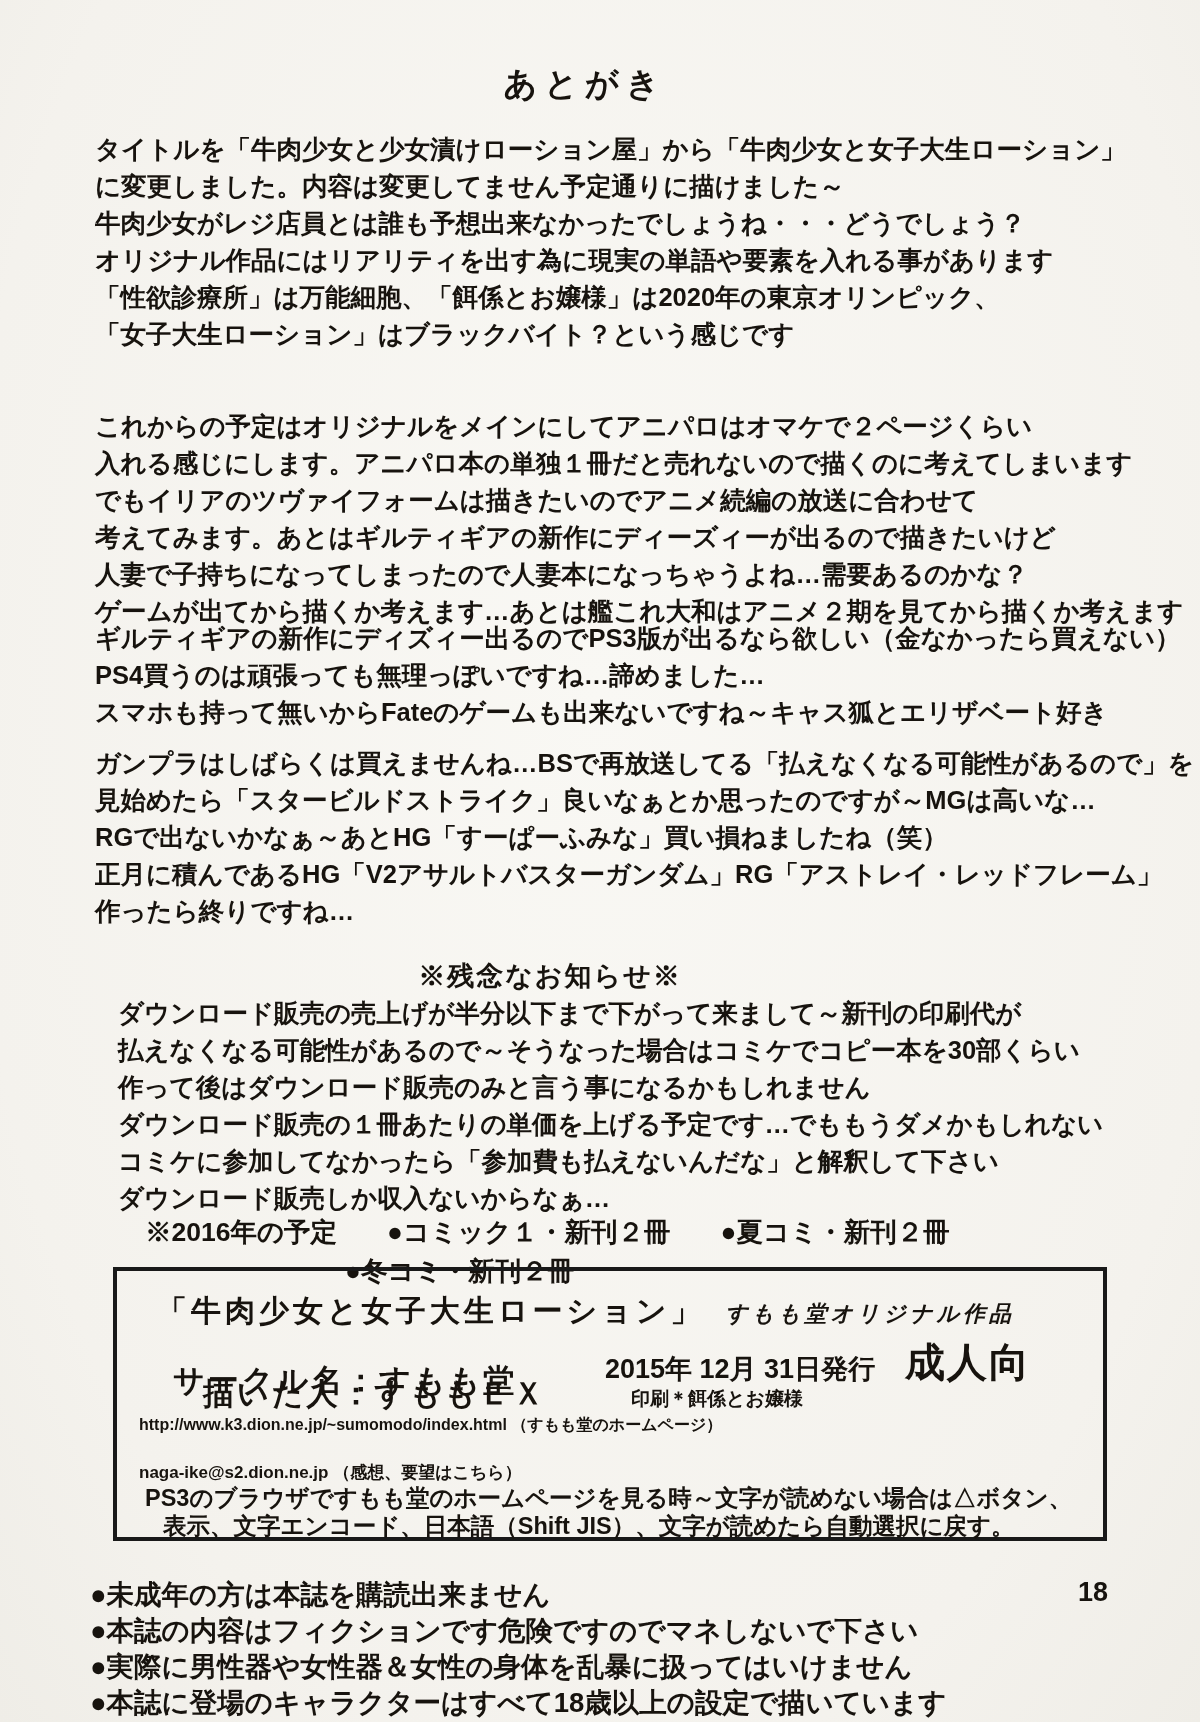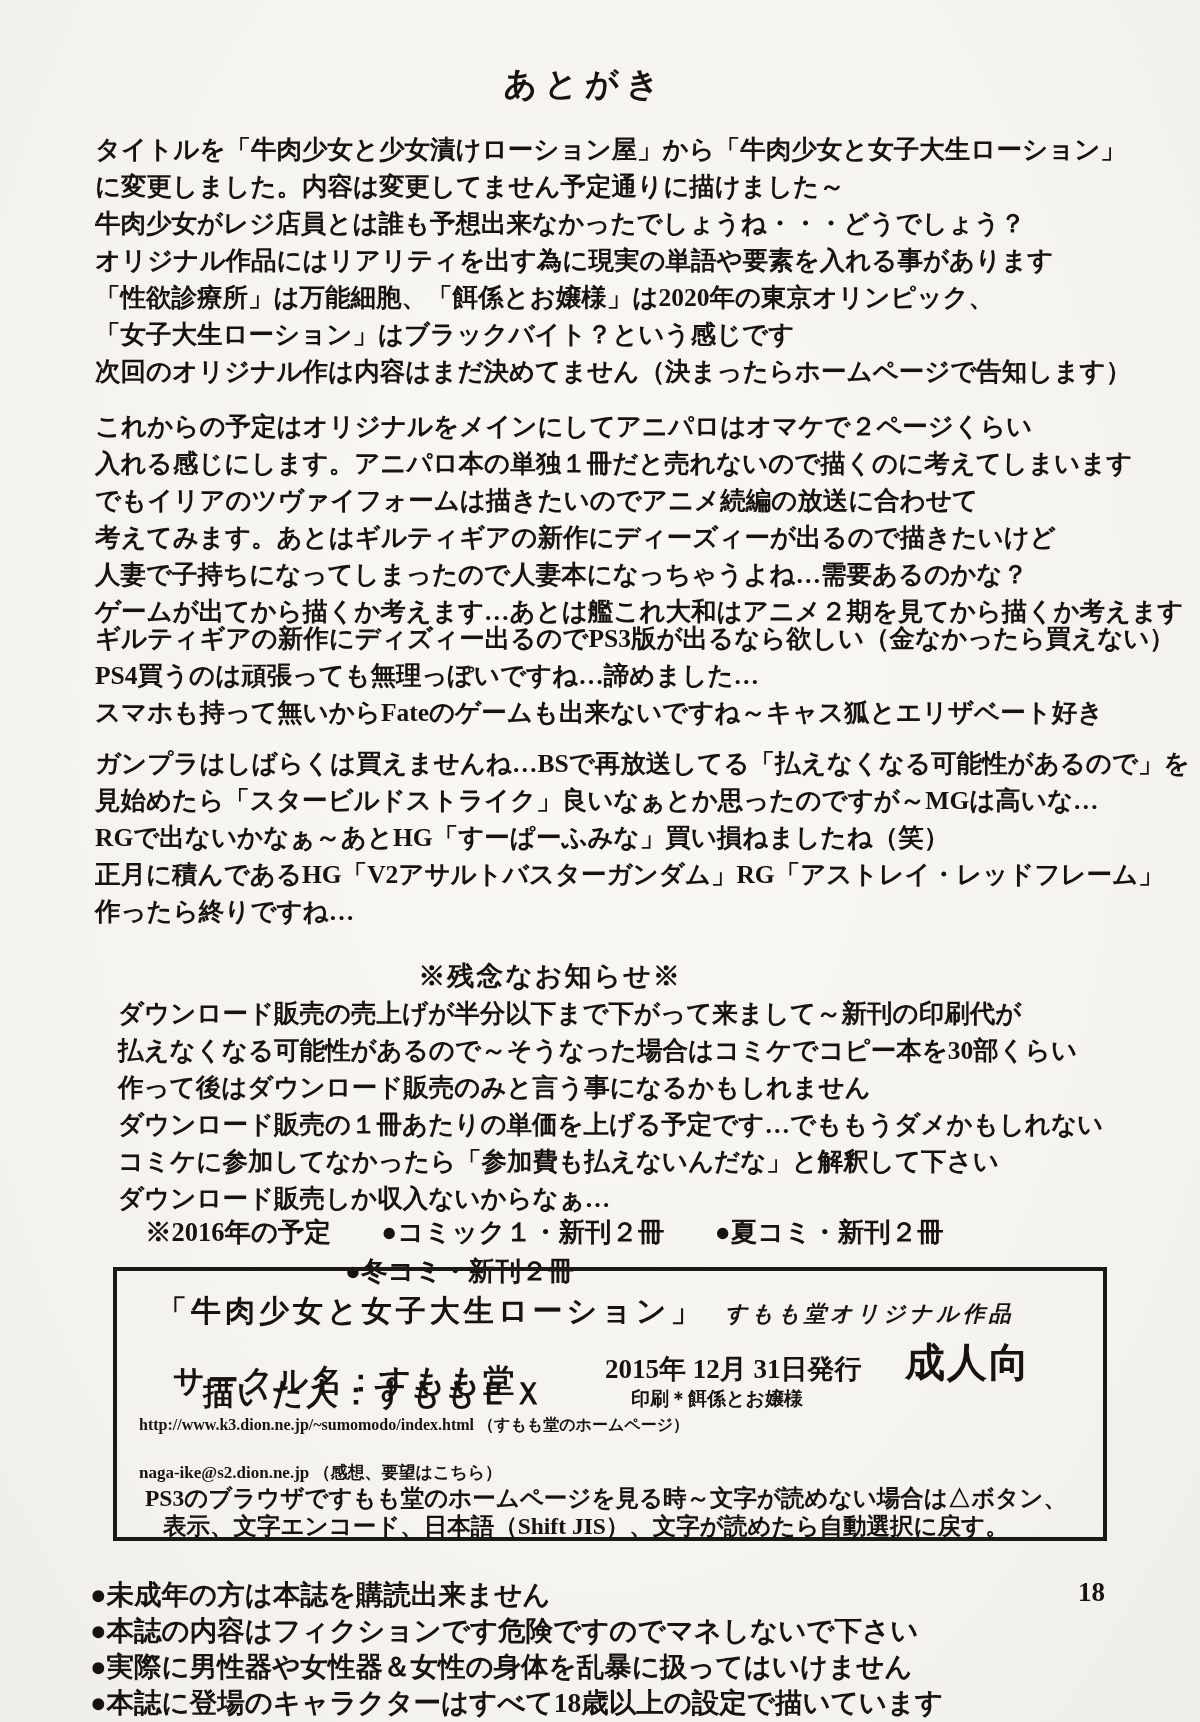--- a/index.html
+++ b/index.html
@@ -1,20 +1,20 @@
 <!DOCTYPE html>
 <html><head>
 <meta charset="utf-8">
 <style>
   html,body { margin:0; padding:0; background:#e8e6e2; }
   .page {
     position:relative; width:1200px; height:1722px; overflow:hidden;
     background:radial-gradient(ellipse at 50% 40%, #f9f8f4 0%, #f4f2ed 75%, #efede7 100%);
     color:#17130e;
-    font-family:Liberation Serif, serif;
+    font-family:Liberation Sans, sans-serif;
   }
   .t-line { white-space:nowrap; }
   .title {
     position:absolute; top:62px; left:0; width:1170px; margin:0;
     text-align:center; font-size:33px; font-weight:bold; letter-spacing:7px;
   }
   .para { position:absolute; left:95px; font-size:25.5px; line-height:37px; font-weight:600; }
   .p1 { top:131px; }
   .p2 { top:408px; }
   .p3 { top:620px; }
@@ -53,21 +53,20 @@
 
   <h1 class="title">あとがき</h1>
 
   <div class="para p1">
     <div class="t-line">タイトルを「牛肉少女と少女漬けローション屋」から「牛肉少女と女子大生ローション」</div>
     <div class="t-line">に変更しました。内容は変更してません予定通りに描けました～</div>
     <div class="t-line">牛肉少女がレジ店員とは誰も予想出来なかったでしょうね・・・どうでしょう？</div>
     <div class="t-line">オリジナル作品にはリアリティを出す為に現実の単語や要素を入れる事があります</div>
     <div class="t-line">「性欲診療所」は万能細胞、「餌係とお嬢様」は2020年の東京オリンピック、</div>
     <div class="t-line">「女子大生ローション」はブラックバイト？という感じです</div>
-    <div class="t-line">次回のオリジナル作は内容はまだ決めてません（決まったらホームページで告知します）</div>
   </div>
 
   <div class="para p2">
     <div class="t-line">これからの予定はオリジナルをメインにしてアニパロはオマケで２ページくらい</div>
     <div class="t-line">入れる感じにします。アニパロ本の単独１冊だと売れないので描くのに考えてしまいます</div>
     <div class="t-line">でもイリアのツヴァイフォームは描きたいのでアニメ続編の放送に合わせて</div>
     <div class="t-line">考えてみます。あとはギルティギアの新作にディーズィーが出るので描きたいけど</div>
     <div class="t-line">人妻で子持ちになってしまったので人妻本になっちゃうよね…需要あるのかな？</div>
     <div class="t-line">ゲームが出てから描くか考えます…あとは艦これ大和はアニメ２期を見てから描くか考えます</div>
   </div>

